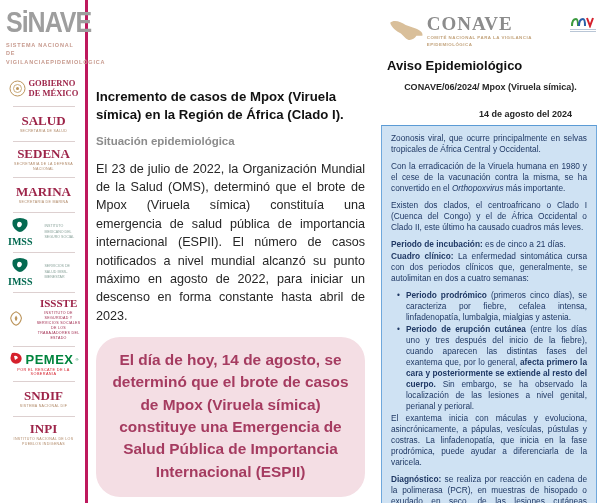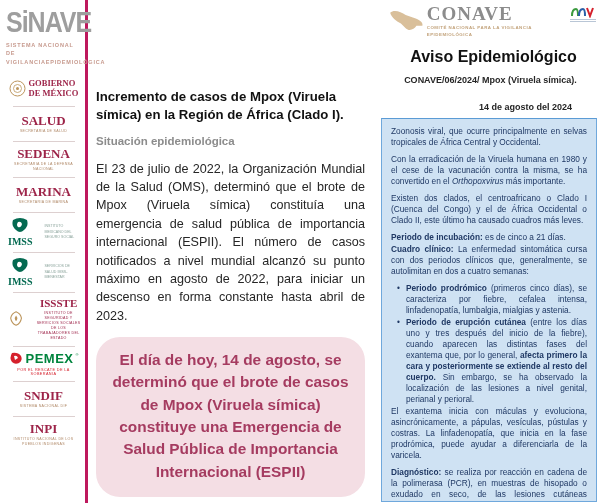--- a/index.html
+++ b/index.html
@@ -20,43 +20,43 @@
   .gob-wrap{display:flex;align-items:center;gap:3px;}
   .gob-text{font-weight:bold;font-size:8.5px;color:#9d2449;line-height:1.1;width:50px;}
   .wm-col{display:flex;flex-direction:column;align-items:center;text-align:center;}
   .wordmark{font-family:"Liberation Serif", serif;font-weight:bold;font-size:13px;color:#9d2449;line-height:1;}
   .caption{font-size:3.6px;color:#b08968;letter-spacing:.3px;line-height:1.4;margin-top:2px;max-width:60px;text-align:center;}
   .imss-row{display:flex;align-items:center;gap:12px;justify-content:flex-start;width:100%;padding-left:2px;}
   .imss-block{display:flex;flex-direction:column;align-items:center;}
   .imss-word{font-family:"Liberation Serif", serif;font-weight:bold;font-size:10px;color:#046a51;line-height:1;margin-top:1px;}
   .caption-g{font-size:3.6px;color:#8aa39b;text-align:left;line-height:1.5;max-width:44px;}
   .pemex-col{display:flex;flex-direction:column;align-items:center;}
-  .pemex-row{display:flex;gap:2px;}
+  .pemex-row{display:flex;align-items:center;gap:2px;}
   .pemex-word{font-weight:bold;font-size:13px;color:#00843d;letter-spacing:.5px;line-height:1;}
   .pemex-r{font-size:4px;color:#00843d;vertical-align:top;}
   .caption-red{font-size:3.8px;color:#d5202c;letter-spacing:.4px;margin-top:2px;text-align:center;}
 
   .main-col{flex:1;padding:88px 10px 0 8px;}
   .l-heading{font-size:13.2px;font-weight:bold;color:#111;line-height:1.35;}
   .l-sub{font-size:11.5px;color:#8c8c8c;margin-top:11px;font-weight:bold;}
   .l-para{font-size:12.6px;color:#262626;line-height:1.46;text-align:justify;margin-top:13px;}
   .pink-box{margin-top:12px;background:#f4dee4;border-radius:24px;padding:12px 6px 14px;text-align:center;}
   .pink-text{font-size:15.4px;font-weight:bold;color:#a53b60;line-height:1.45;}
 
   
-  .right-page{width:225px;height:503px;background:#fff;position:relative;padding-top:2px;}
+  .right-page{width:225px;height:503px;background:#fff;position:relative;padding-top:12px;}
   .conave-row{display:flex;align-items:flex-start;justify-content:space-between;padding:2px 4px 0 14px;}
   .conave-logo{display:flex;align-items:center;gap:2px;}
   .conave-text{display:flex;flex-direction:column;}
   .conave-word{font-family:"Liberation Serif", serif;font-size:19px;color:#8c8c8c;letter-spacing:1px;line-height:1;font-weight:bold;}
   .conave-sub{font-size:4.4px;color:#c2a27a;letter-spacing:.5px;line-height:1.5;margin-top:2px;font-weight:bold;}
   .assoc{display:flex;flex-direction:column;align-items:center;margin-top:2px;}
   .assoc-sub{width:26px;height:4px;margin-top:1px;display:flex;flex-direction:column;gap:1px;}
   .assoc-bar{height:1.2px;background:#b9c6d6;}
-  .r-title{font-size:16px;font-weight:bold;color:#111;padding:10px 0 0 12px;text-align:center;}
+  .r-title{font-size:13px;font-weight:bold;color:#111;padding:10px 0 0 12px;}
   .r-doc{font-size:9px;font-weight:bold;color:#262626;text-align:center;margin-top:9px;padding-left:6px;}
   .r-date{font-size:9px;font-weight:bold;color:#262626;text-align:right;margin-top:17px;padding-right:28px;}
   .info-box{margin:6px 3px 0 6px;height:384px;background:#cfe2f3;border:1.5px solid #6fa8dc;border-top-color:#5b9bd5;padding:7px 9px;overflow:hidden;}
   .info-box p{margin:0 0 6px;font-size:8.3px;color:#1f3864;line-height:1.33;text-align:justify;}
   .info-box p.m0{margin-bottom:0;}
   .info-box b{color:#1f3864;}
   .bullets{margin:6px 0 0;}
   .bullet{display:flex;gap:6px;margin:0 0 1px;padding-left:6px;}
   .bullet .dot{font-size:8.3px;color:#1f3864;line-height:1.33;}
   .bullet .bt{font-size:8.3px;color:#1f3864;line-height:1.33;text-align:justify;flex:1;}

